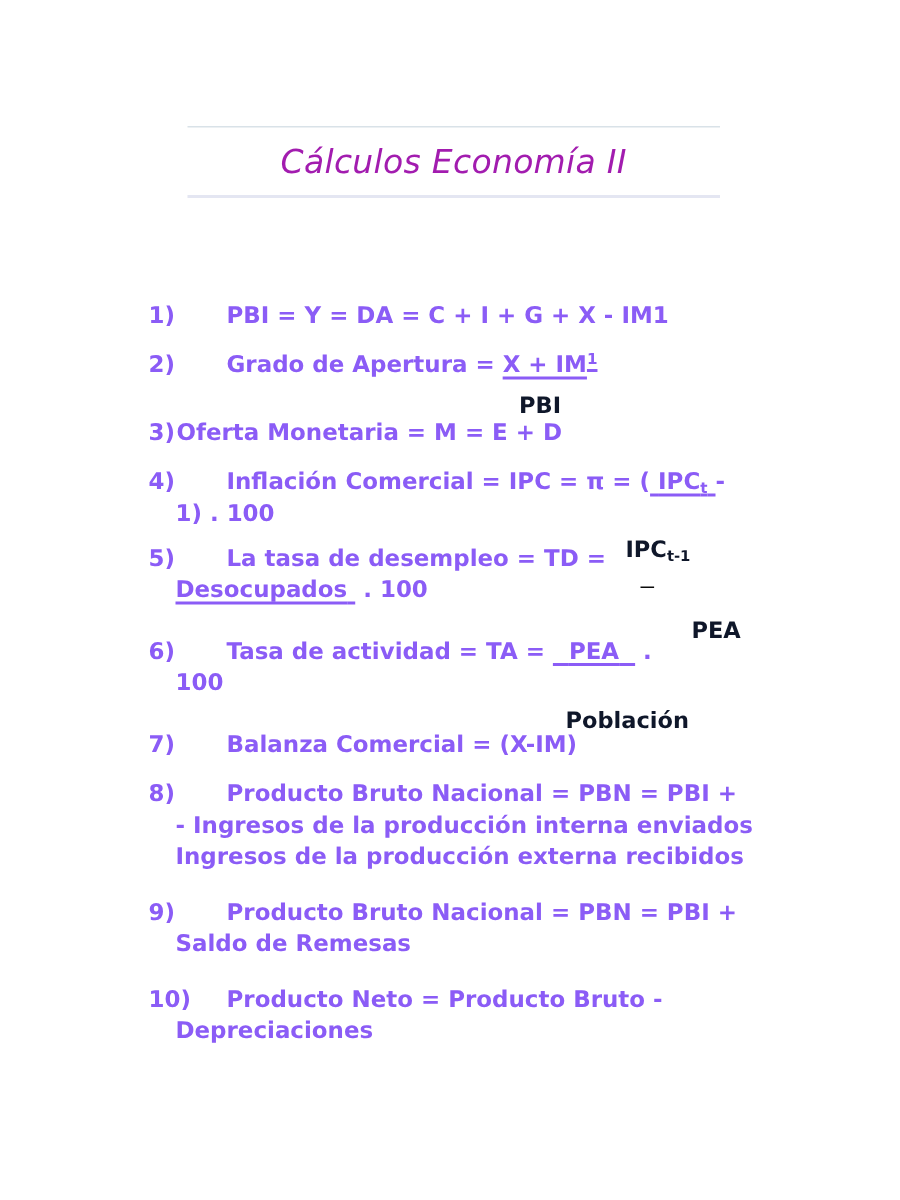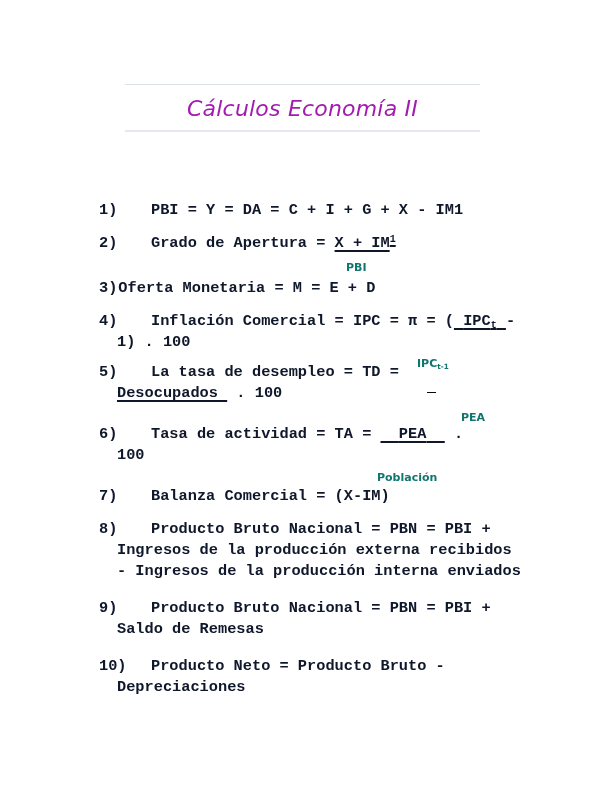--- a/index.html
+++ b/index.html
@@ -59,22 +59,21 @@
     top: 200px;
     width: 460px;
   }
 
   .item {
     position: relative;
     font-weight: bold;
     font-size: 15.3px;
     line-height: 21px;
     margin-bottom: 12px;
-    color: #0f172a;
-    font-family: Liberation Mono, monospace;
+    color: #8b5cf6;
   }
   .item.tight { margin-bottom: 9px; }
 
   .num {
     display: inline-block;
     min-width: 52px;
     font-weight: bold;
   }
   .num.nogap {
     min-width: 0;
@@ -89,22 +88,22 @@
   }
 
   .ul { text-decoration: underline; text-decoration-thickness: 1.6px; text-underline-offset: 2.5px; }
   sub { font-size: 0.66em; line-height: 0; vertical-align: -0.28em; font-weight: bold; }
   sup { font-size: 0.66em; line-height: 0; vertical-align: 0.52em; font-weight: bold; }
 
   
   .denom {
     position: absolute;
     font-weight: bold;
-    font-size: 11px;
-    color: #0f766e;
+    font-size: 15px;
+    color: #0f172a;
     white-space: nowrap;
   }
   #denom-pbi       { left: 346px; top: 261px; }
   #denom-ipc       { left: 417px; top: 357px; }
   #denom-pea       { left: 461px; top: 411px; }
   #denom-poblacion { left: 377px; top: 471px; }
 
   .tiny-mark {
     position: absolute;
     left: 427px;
@@ -154,22 +153,22 @@
       <span class="num">6)</span><span class="body-text">Tasa de actividad = TA = </span><span class="ul">&nbsp;&nbsp;<span>PEA</span>&nbsp;&nbsp;</span> <span>.</span>
       <span class="wrap-line">100</span>
     </div>
 
     <div class="item" style="margin-top:20px;">
       <span class="num">7)</span><span class="body-text">Balanza Comercial = (X-IM)</span>
     </div>
 
     <div class="item" style="margin-top:8px;">
       <span class="num">8)</span><span class="body-text">Producto Bruto Nacional = PBN = PBI +</span>
+      <span class="wrap-line">- Ingresos de la producción interna enviados</span>
       <span class="wrap-line">Ingresos de la producción externa recibidos</span>
-      <span class="wrap-line">- Ingresos de la producción interna enviados</span>
     </div>
 
     <div class="item" style="margin-top:16px;">
       <span class="num">9)</span><span class="body-text">Producto Bruto Nacional = PBN = PBI +</span>
       <span class="wrap-line">Saldo de Remesas</span>
     </div>
 
     <div class="item" style="margin-top:16px;">
       <span class="num">10)</span><span class="body-text">Producto Neto = Producto Bruto -</span>
       <span class="wrap-line">Depreciaciones</span>

